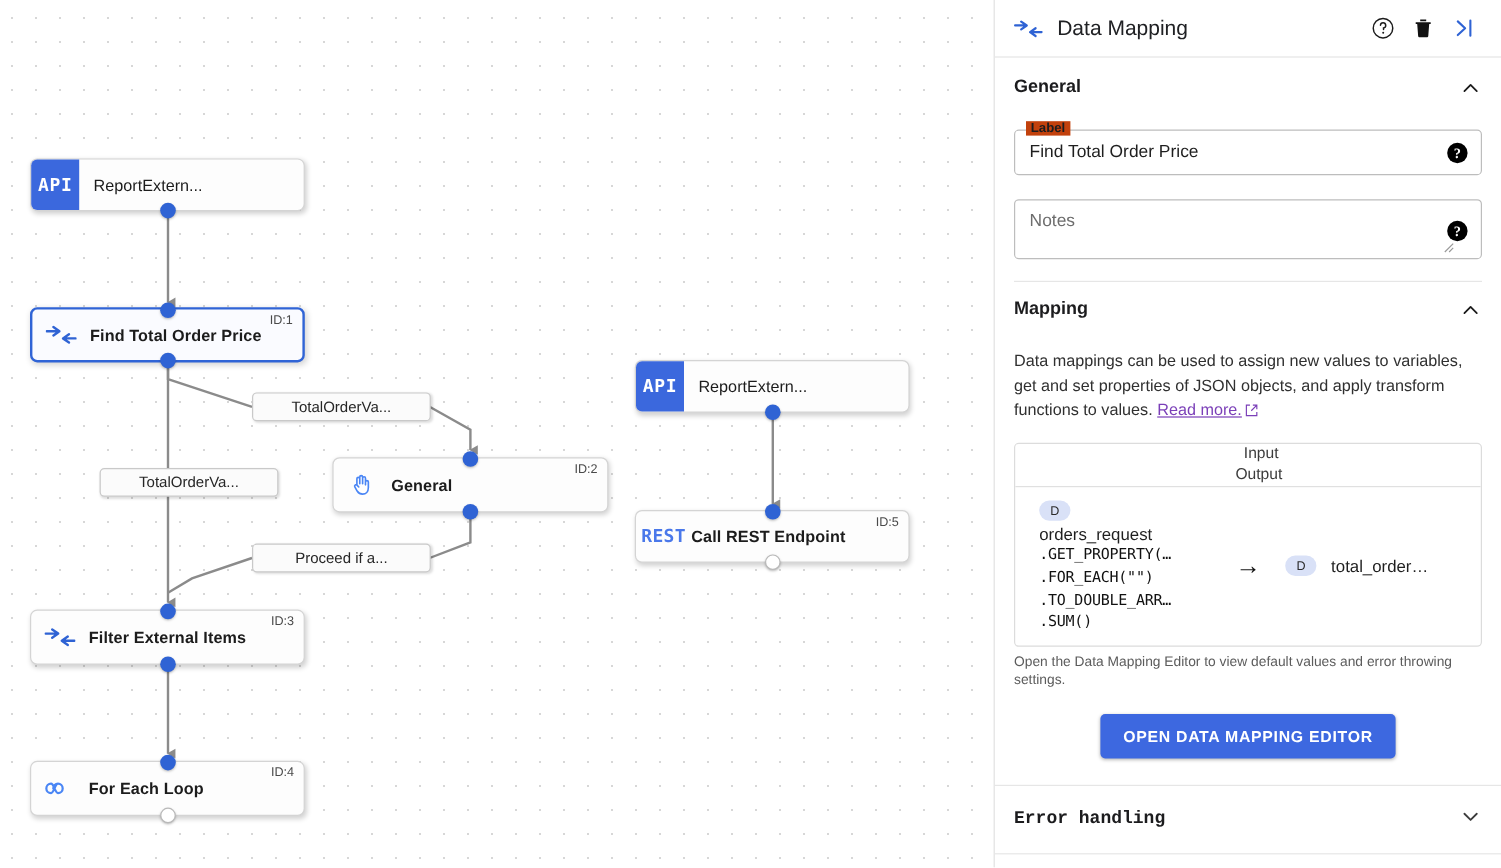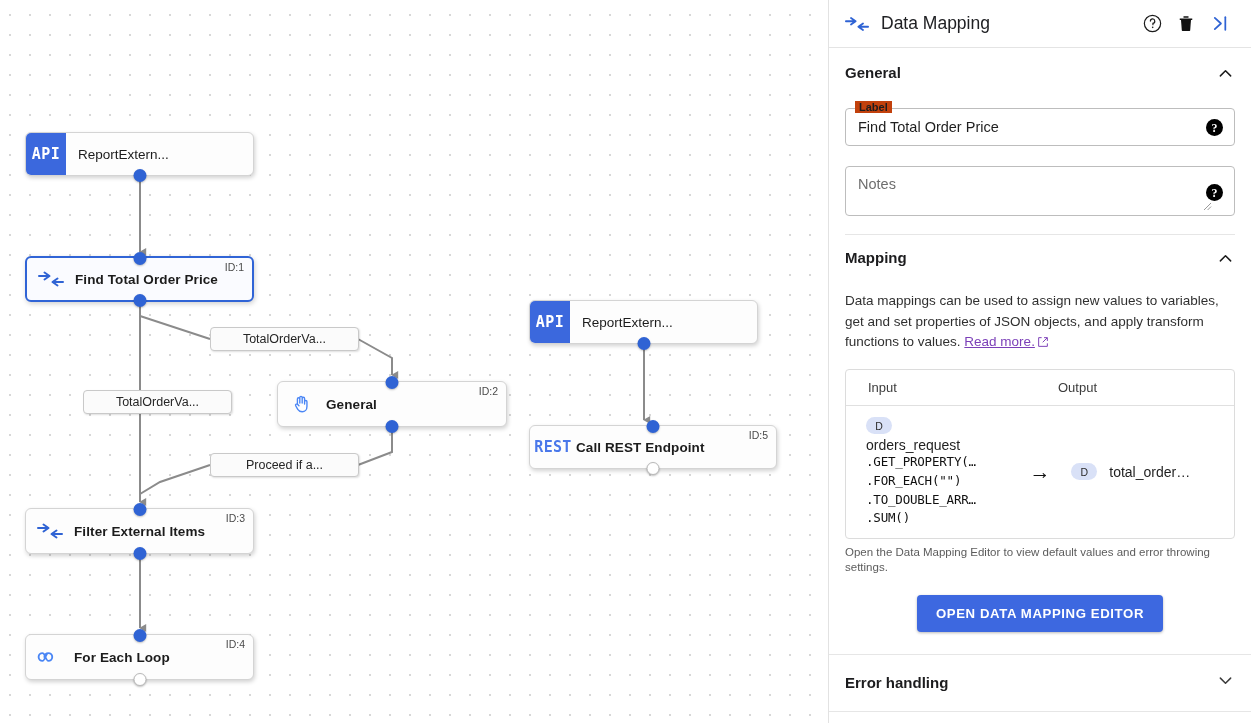--- a/index.html
+++ b/index.html
@@ -139,20 +139,21 @@
   .desc { font-size: 13.5px; line-height: 1.52; color: #303030; margin-top: 12px; }
   .desc a { color: #7b3fb8; text-decoration: underline; }
   .ext-icon { display:inline-block; vertical-align: -2px; margin-left: 2px; }
 
   .map-table {
     margin-top: 14px; border: 1px solid #dcdcdc; border-radius: 4px; overflow: hidden;
   }
   .map-thead {
     display: flex; height: 36px; align-items: center;
     border-bottom: 1px solid #e0e0e0;
+    flex-direction: column;
   }
   .th { font-size: 13px; color: #3c3c3c; }
   .th.input { flex: 0 0 50%; padding-left: 22px; }
   .th.output { flex: 1; padding-left: 18px; }
   .map-row { display: flex; align-items: center; min-height: 118px; padding: 10px 0; }
   .cell-input { flex: 0 0 44%; padding-left: 20px; }
   .cell-arrow { flex: 0 0 12%; display:flex; align-items:center; justify-content:center;
                 font-size: 21px; color: #111; }
   .cell-output { flex: 1; display: flex; align-items: center; padding-left: 8px; }
   .chip {
@@ -172,21 +173,21 @@
   .btn-wrap { display:flex; justify-content:center; margin-top: 20px; }
   .btn-primary {
     background: #3d68e0; color: #fff; border: none; border-radius: 4px;
     padding: 11px 19px; font-size: 13.2px; font-weight: bold; letter-spacing: .6px;
     cursor: pointer; box-shadow: 0 1px 3px rgba(0,0,0,.28);
     font-family: "Liberation Sans", sans-serif;
   }
   .err-section { margin-top: 22px; border-top: 1px solid #e6e6e6; }
   .err-head {
     height: 57px; display:flex; align-items:center; justify-content:space-between;
-    padding: 0 16px; border-bottom: 1px solid #e6e6e6; cursor: pointer;
+    padding: 0 16px; border-bottom: 1px solid #e6e6e6; cursor: pointer; font-family: Liberation Mono, monospace;
   }
 </style>
 </head>
 <body>
 
 <div id="root">
 
   <div id="canvas">
 
     <svg id="edges">
@@ -278,21 +279,21 @@
     </div>
 
     <div class="node" style="left:529px; top:300px; width:229px; height:44px;">
       <div class="node-inner">
         <div class="api-badge">API</div>
         <div class="api-title">ReportExtern...</div>
       </div>
       <div class="port bottom"></div>
     </div>
 
-    <div class="node" style="left:529px; top:425px; width:248px; height:44px;">
+    <div class="node" style="left:529px; top:425px; width:229px; height:44px;">
       <div class="node-inner">
         <div class="rest-badge">REST</div>
         <div class="node-title">Call REST Endpoint</div>
       </div>
       <span class="node-id">ID:5</span>
       <div class="port top"></div>
       <div class="port bottom hollow"></div>
     </div>
 
     <div class="edge-label" style="left:210px; top:327px; width:149px;">TotalOrderVa...</div>

